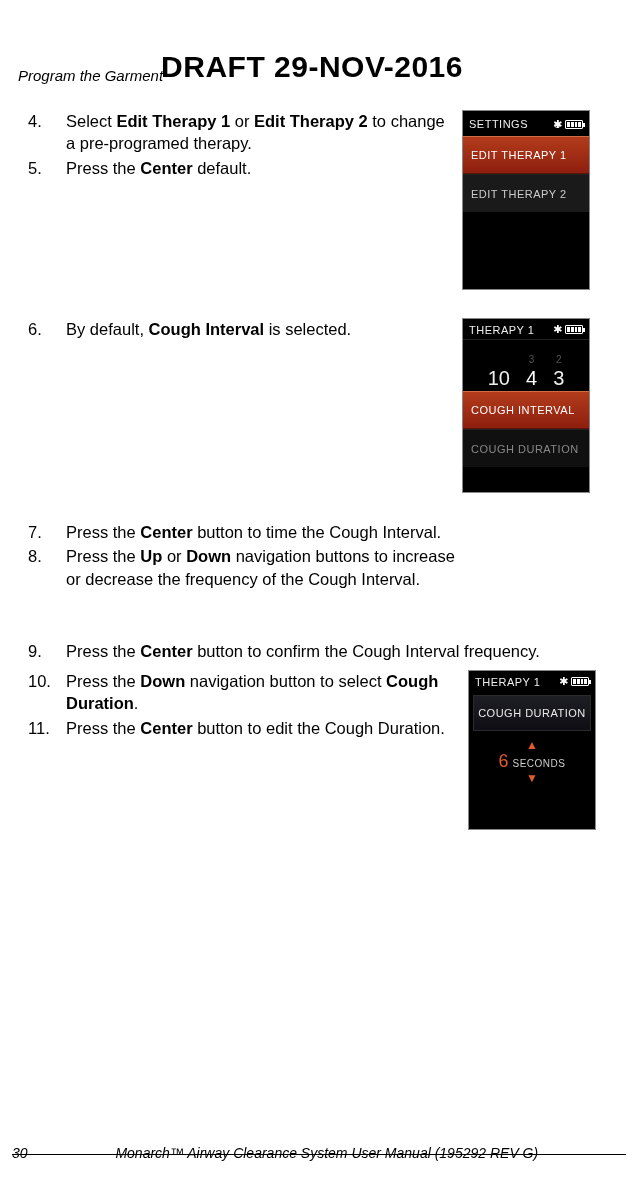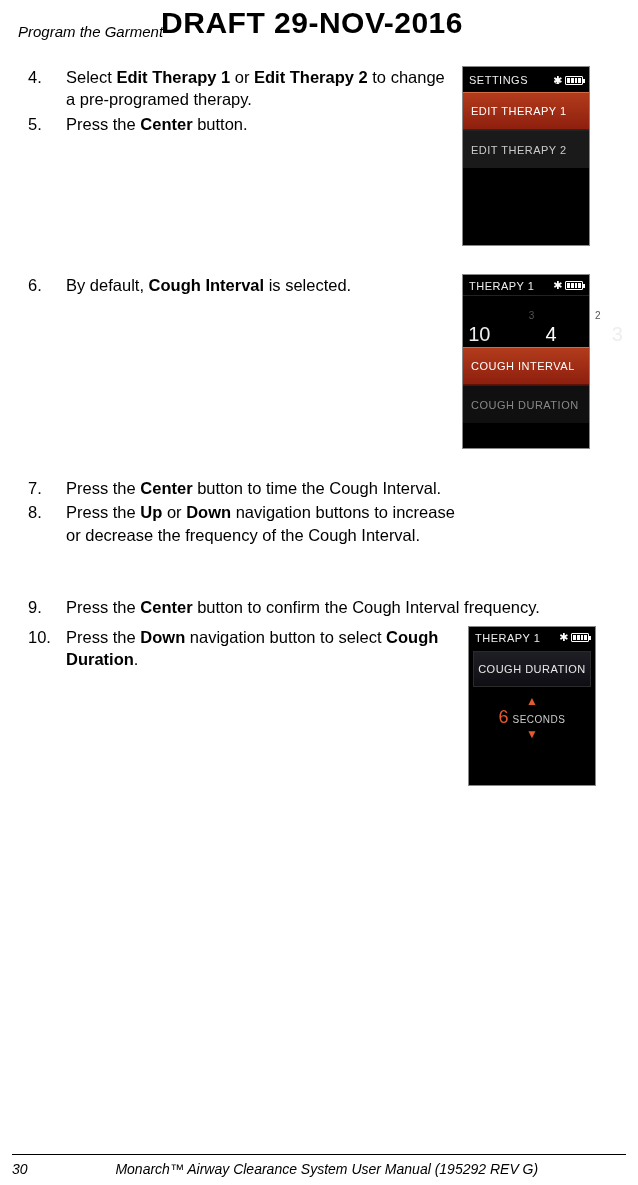--- a/index.html
+++ b/index.html
@@ -22,20 +22,21 @@
     font-style: italic;
     font-size: 15px;
     flex: 0 0 auto;
   }
   .draft {
     font-size: 30px;
     font-weight: 600;
     letter-spacing: 0.5px;
     margin-left: -2px;
     white-space: nowrap;
+    margin-top: 44px;
   }
   .body-area {
     padding-left: 8px;
   }
   .block {
     display: flex;
     align-items: flex-start;
     gap: 16px;
     margin-bottom: 28px;
   }
@@ -108,21 +109,21 @@
 
   
   .wheel-row{
     display:flex; justify-content:center; align-items:flex-end;
     height:52px; gap:16px; background:#000;
     border-top:1px solid #222;
     font-family: Arial, sans-serif;
   }
   .wheel-col{ text-align:center; }
   .wheel-top{ font-size:10px; color:#555; line-height:1; }
-  .wheel-val{ font-size:20px; color:#eee; line-height:1.3;margin-left:39px; }
+  .wheel-val{ font-size:20px; color:#eee; line-height:1.3; }
   .wheel-val.sel{ color:#fff; font-weight:400; }
 
   
   .cd-lbl{
     background: linear-gradient(#1e1e25,#0e0e14);
     height:36px; display:flex; align-items:center; justify-content:center;
     font-size:11px; color:#eaeaea; letter-spacing:0.5px;
     border:1px solid #2b2b2b; margin:4px;
   }
   .arrow-box{
@@ -135,21 +136,21 @@
     justify-content:center;
   }
   .cd-num{ color:#e25a2e; font-size:18px; }
   .cd-unit{ color:#ccc; font-size:10px; letter-spacing:0.5px; }
 
   .footer-rule{
     position:absolute; left:12px; right:12px; bottom:30px;
     border-top:1px solid #000;
   }
   .footer{
-    position:absolute; left:12px; right:12px; bottom:8px;
+    position:absolute; left:12px; right:12px; bottom:24px;
     display:flex; align-items:baseline;
     font-style:italic; font-size:14px;
   }
   .footer .pn{ font-style:italic; }
   .footer .ft{ flex:1; text-align:center; }
 </style>
 </head>
 <body>
 
 <div class="top-row">
@@ -164,21 +165,21 @@
       <ol class="steps">
         <li>
           <span class="num">4.</span>
           <span class="txt">
             <span>Select </span><span class="b">Edit Therapy 1</span><span> or </span><span class="b">Edit Therapy 2</span><span> to change a pre-programed therapy.</span>
           </span>
         </li>
         <li>
           <span class="num">5.</span>
           <span class="txt">
-            <span>Press the </span><span class="b">Center</span><span> button.</span>
+            <span>Press the </span><span class="b">Center</span><span> default.</span>
           </span>
         </li>
       </ol>
     </div>
     <div class="screen-col">
       <div class="device" style="height:180px;">
         <div class="hdr">
           <span class="title">SETTINGS</span>
           <span class="icons">
             <span class="bt-icon">๏︎</span>
@@ -280,20 +281,26 @@
 
   <div class="block">
     <div class="steps-col" style="max-width:430px;">
       <ol class="steps">
         <li>
           <span class="num">10.</span>
           <span class="txt">
             <span>Press the </span><span class="b">Down</span><span> navigation button to select </span><span class="b">Cough Duration</span><span>.</span>
           </span>
         </li>
+        <li>
+          <span class="num">11.</span>
+          <span class="txt">
+            <span>Press the </span><span class="b">Center</span><span> button to edit the Cough Duration.</span>
+          </span>
+        </li>
       </ol>
     </div>
     <div class="screen-col">
       <div class="device" style="height:160px;">
         <div class="hdr">
           <span class="title">THERAPY 1</span>
           <span class="icons">
             <span class="bt-icon">✱</span>
             <span class="batt">
                 <span class="batt-inner">

